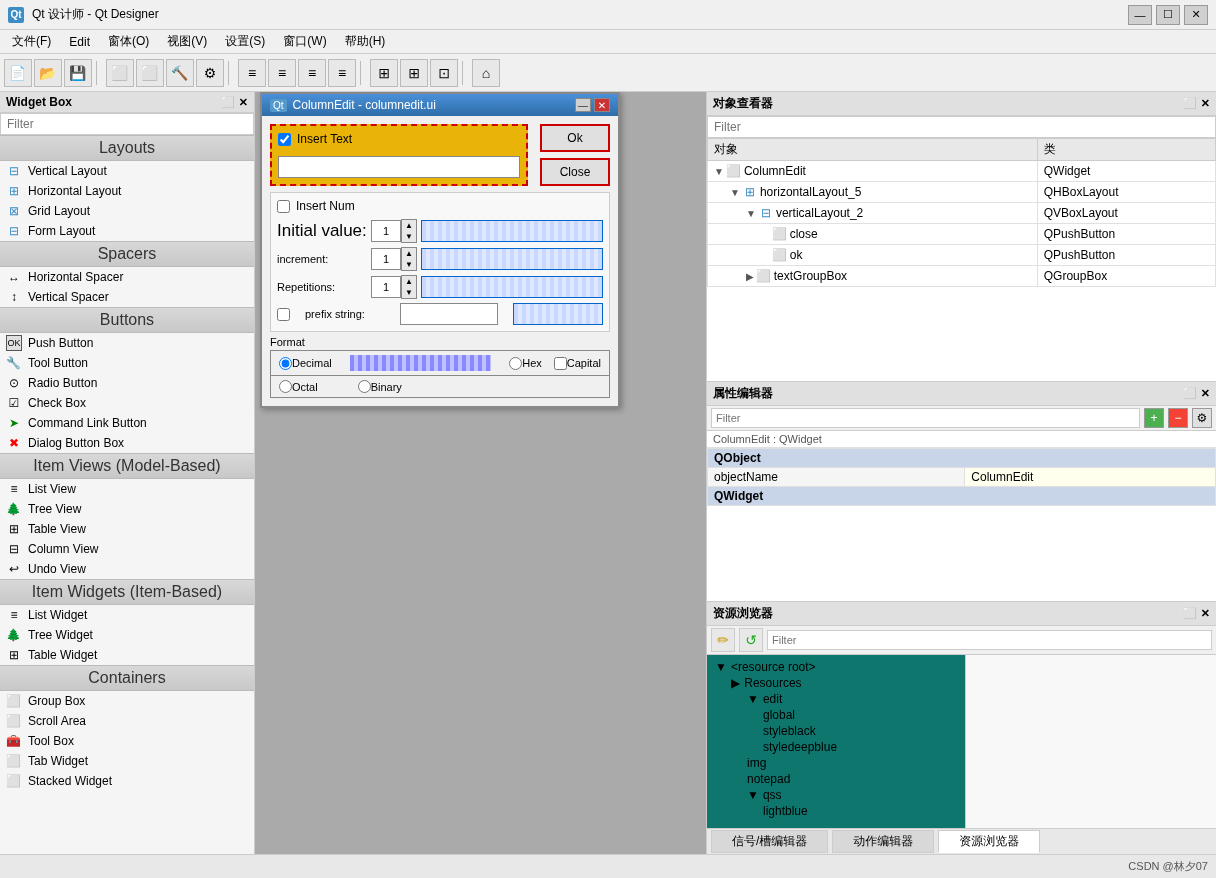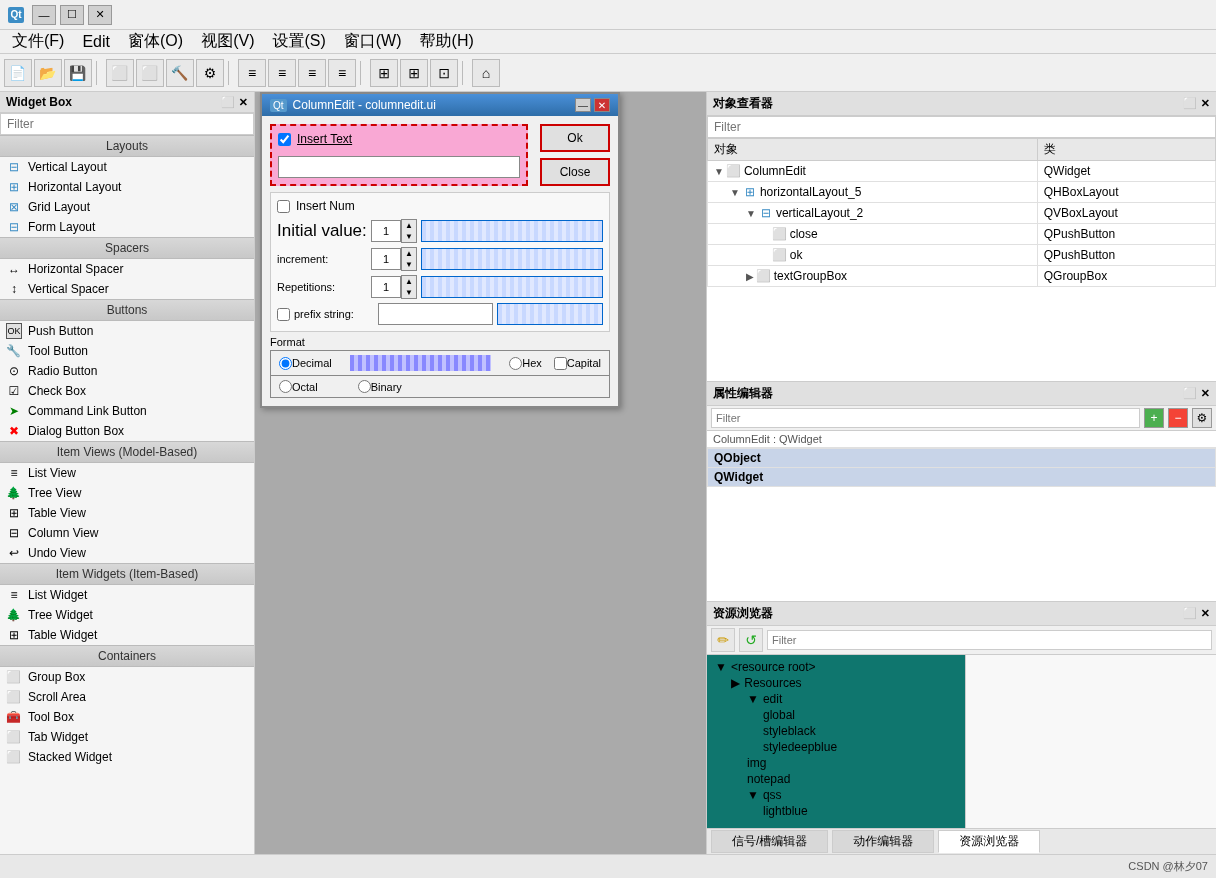--- a/index.html
+++ b/index.html
@@ -53,21 +53,21 @@
       height: 24px;
       display: flex;
       align-items: center;
       padding: 0 4px;
       border-bottom: 1px solid #ccc;
       gap: 2px;
     }
     .menu-item {
       padding: 8px 8px;
       cursor: pointer;
-      font-size: 16px;
+      font-size: 12px;
     }
 
     
     .toolbar {
       background: #f0f0f0;
       height: 38px;
       display: flex;
       align-items: center;
       padding: 0 4px;
       border-bottom: 1px solid #ccc;
@@ -119,21 +119,21 @@
       font-size: 12px;
       outline: none;
     }
     .widget-list {
       flex: 1;
       overflow-y: auto;
     }
     .widget-category {
       background: linear-gradient(to bottom, #d8d8d8, #c8c8c8);
       padding: 3px 6px;
-      font-size: 12px;
+      font-size: 16px;
       text-align: center;
       border-top: 1px solid #bbb;
       border-bottom: 1px solid #bbb;
       color: #333;
     }
     .widget-item {
       display: flex;
       align-items: center;
       padding: 2px 6px;
       gap: 6px;
@@ -460,20 +460,21 @@
     
     .widget-list::-webkit-scrollbar { width: 12px; }
     .widget-list::-webkit-scrollbar-track { background: #f0f0f0; }
     .widget-list::-webkit-scrollbar-thumb { background: #c0c0c0; border: 1px solid #999; }
   </style>
 </head>
 <body>
 
 <div class="title-bar">
   <span class="app-icon">Qt</span>
+  <span class="title-text">Qt 设计师 - Qt Designer</span>
   <div class="win-controls">
     <div class="win-btn">—</div>
     <div class="win-btn">☐</div>
     <div class="win-btn">✕</div>
   </div>
 </div>
 
 <div class="menu-bar">
 <div class="menu-item">文件(F)</div>
     <div class="menu-item">Edit</div>
@@ -642,21 +643,21 @@
           <span>ColumnEdit - columnedit.ui</span>
         </div>
         <div class="dialog-controls">
           <div class="dialog-ctrl-btn">—</div>
           <div class="dialog-ctrl-btn" style="background:#cc3333;color:white;">✕</div>
         </div>
       </div>
       <div style="padding:8px;background:#f0f0f0;">
 
         <div style="display:flex;gap:6px;margin-bottom:6px;">
-          <div style="flex:1;border:2px dashed #cc0000;padding:6px;background:#f9a8d4;text-decoration:underline;">
+          <div style="flex:1;border:2px dashed #cc0000;padding:6px;background:#eab308;">
             <div class="dialog-checkbox-row">
               <input type="checkbox" checked="" style="">
               <span>Insert Text</span>
             </div>
             <input type="text" class="form-input" style="width: 100%; margin-top: 4px;">
           </div>
           <div class="ok-close-col">
             <button class="dialog-btn">Ok</button>
             <button class="dialog-btn">Close</button>
           </div>
@@ -697,21 +698,21 @@
             <div class="spin-control">
               <input class="spin-input" value="1" style="">
               <div class="spin-btns">
                 <div class="spin-btn">▲</div>
                 <div class="spin-btn">▼</div>
               </div>
             </div>
             <div class="form-input-scroll" style="flex:1;"></div>
           </div>
 
-          <div style="display:flex;align-items:center;margin-top:4px;gap:4px;">
+          <div style="display:flex;align-items:center;margin-top:4px;gap:15px;">
             <input type="checkbox" style="">
             <span style="font-size:11px;min-width:80px;">prefix string:</span>
             <input type="text" class="form-input" style="width: 80px;">
             <div class="form-input-scroll" style="flex:1;"></div>
           </div>
         </div>
 
         <div style="margin-top:4px;">
           <div style="font-size:11px;margin-bottom:2px;">Format</div>
           <div class="format-radio-row">
@@ -845,20 +846,24 @@
         <div class="prop-btn gray">⚙</div>
       </div>
       <div class="prop-label">ColumnEdit : QWidget</div>
       <div style="flex:1;overflow:auto;">
         <table class="prop-table">
           <tbody>
             <tr>
               <td colspan="2" class="prop-section">QObject</td>
             </tr>
             <tr>
+              <td class="prop-key">objectName</td>
+              <td class="prop-val">ColumnEdit</td>
+            </tr>
+            <tr>
               <td colspan="2" class="prop-section">QWidget</td>
             </tr>
           </tbody>
         </table>
       </div>
     </div>
 
     <div class="resource-browser">
       <div class="panel-header">
         <span>资源浏览器</span>

